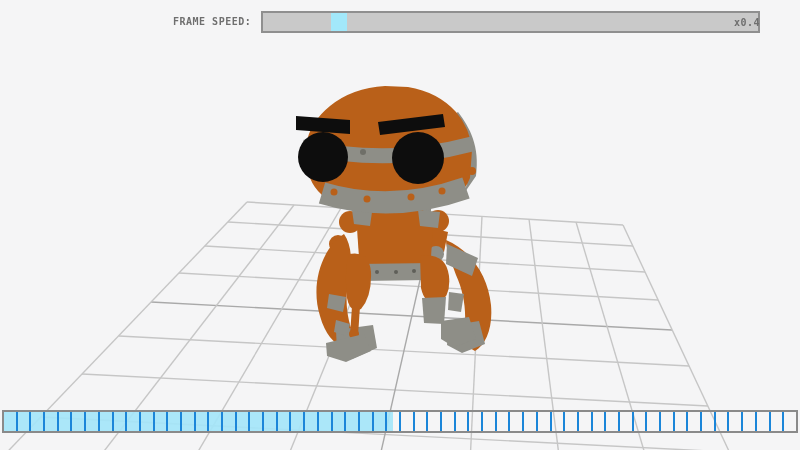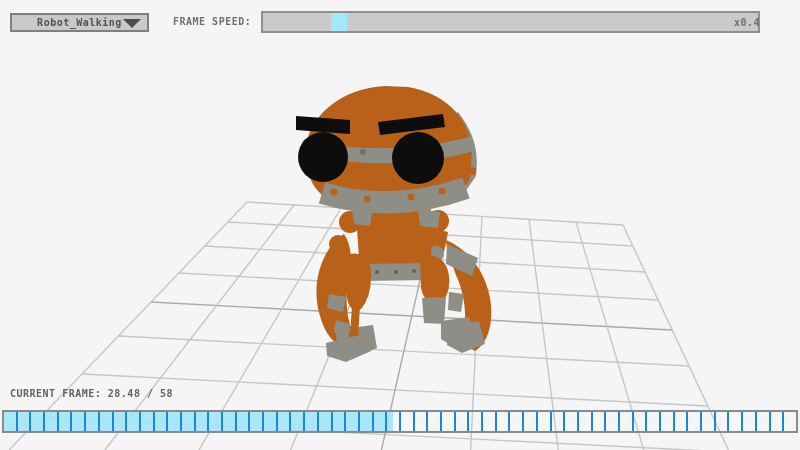--- a/index.html
+++ b/index.html
@@ -143,34 +143,29 @@
       <path d="M378,122 L443,114 L445,127 L380,135 Z" fill="#0d0d0d"></path>
       <path d="M322,193 Q392,214 466,188" stroke="#8e8e87" stroke-width="22" fill="none"></path>
       <circle cx="334" cy="192" r="3.5" fill="#b96019"></circle>
       <circle cx="367" cy="199" r="3.5" fill="#b96019"></circle>
       <circle cx="411" cy="197" r="3.5" fill="#b96019"></circle>
       <circle cx="442" cy="191" r="3.5" fill="#b96019"></circle>
       <circle cx="472" cy="171" r="4" fill="#b96019"></circle>
     </svg>
   </div>
 
-  <div class="dropdown">
-    <span class="dd-text">Robot_Walking</span>
-    <span class="caret"></span>
-  </div>
 
   <span class="ui-label lbl-speed">FRAME SPEED:</span>
 
   <div class="slider">
     <div class="slider-handle" id="speed-handle" style="left: 13.7%;"></div>
   </div>
 
   <span class="ui-label lbl-mult">x0.4</span>
 
-  <div class="frame-label">CURRENT FRAME: 28.48 / 58</div>
 
   <div class="timeline">
     <div class="tl-fill" id="tl-fill" style="width: 49.1034%;"></div>
     <div class="tl-cells" id="tl-cells">
         <div class="cell"></div>
         <div class="cell"></div>
         <div class="cell"></div>
         <div class="cell"></div>
         <div class="cell"></div>
         <div class="cell"></div>

